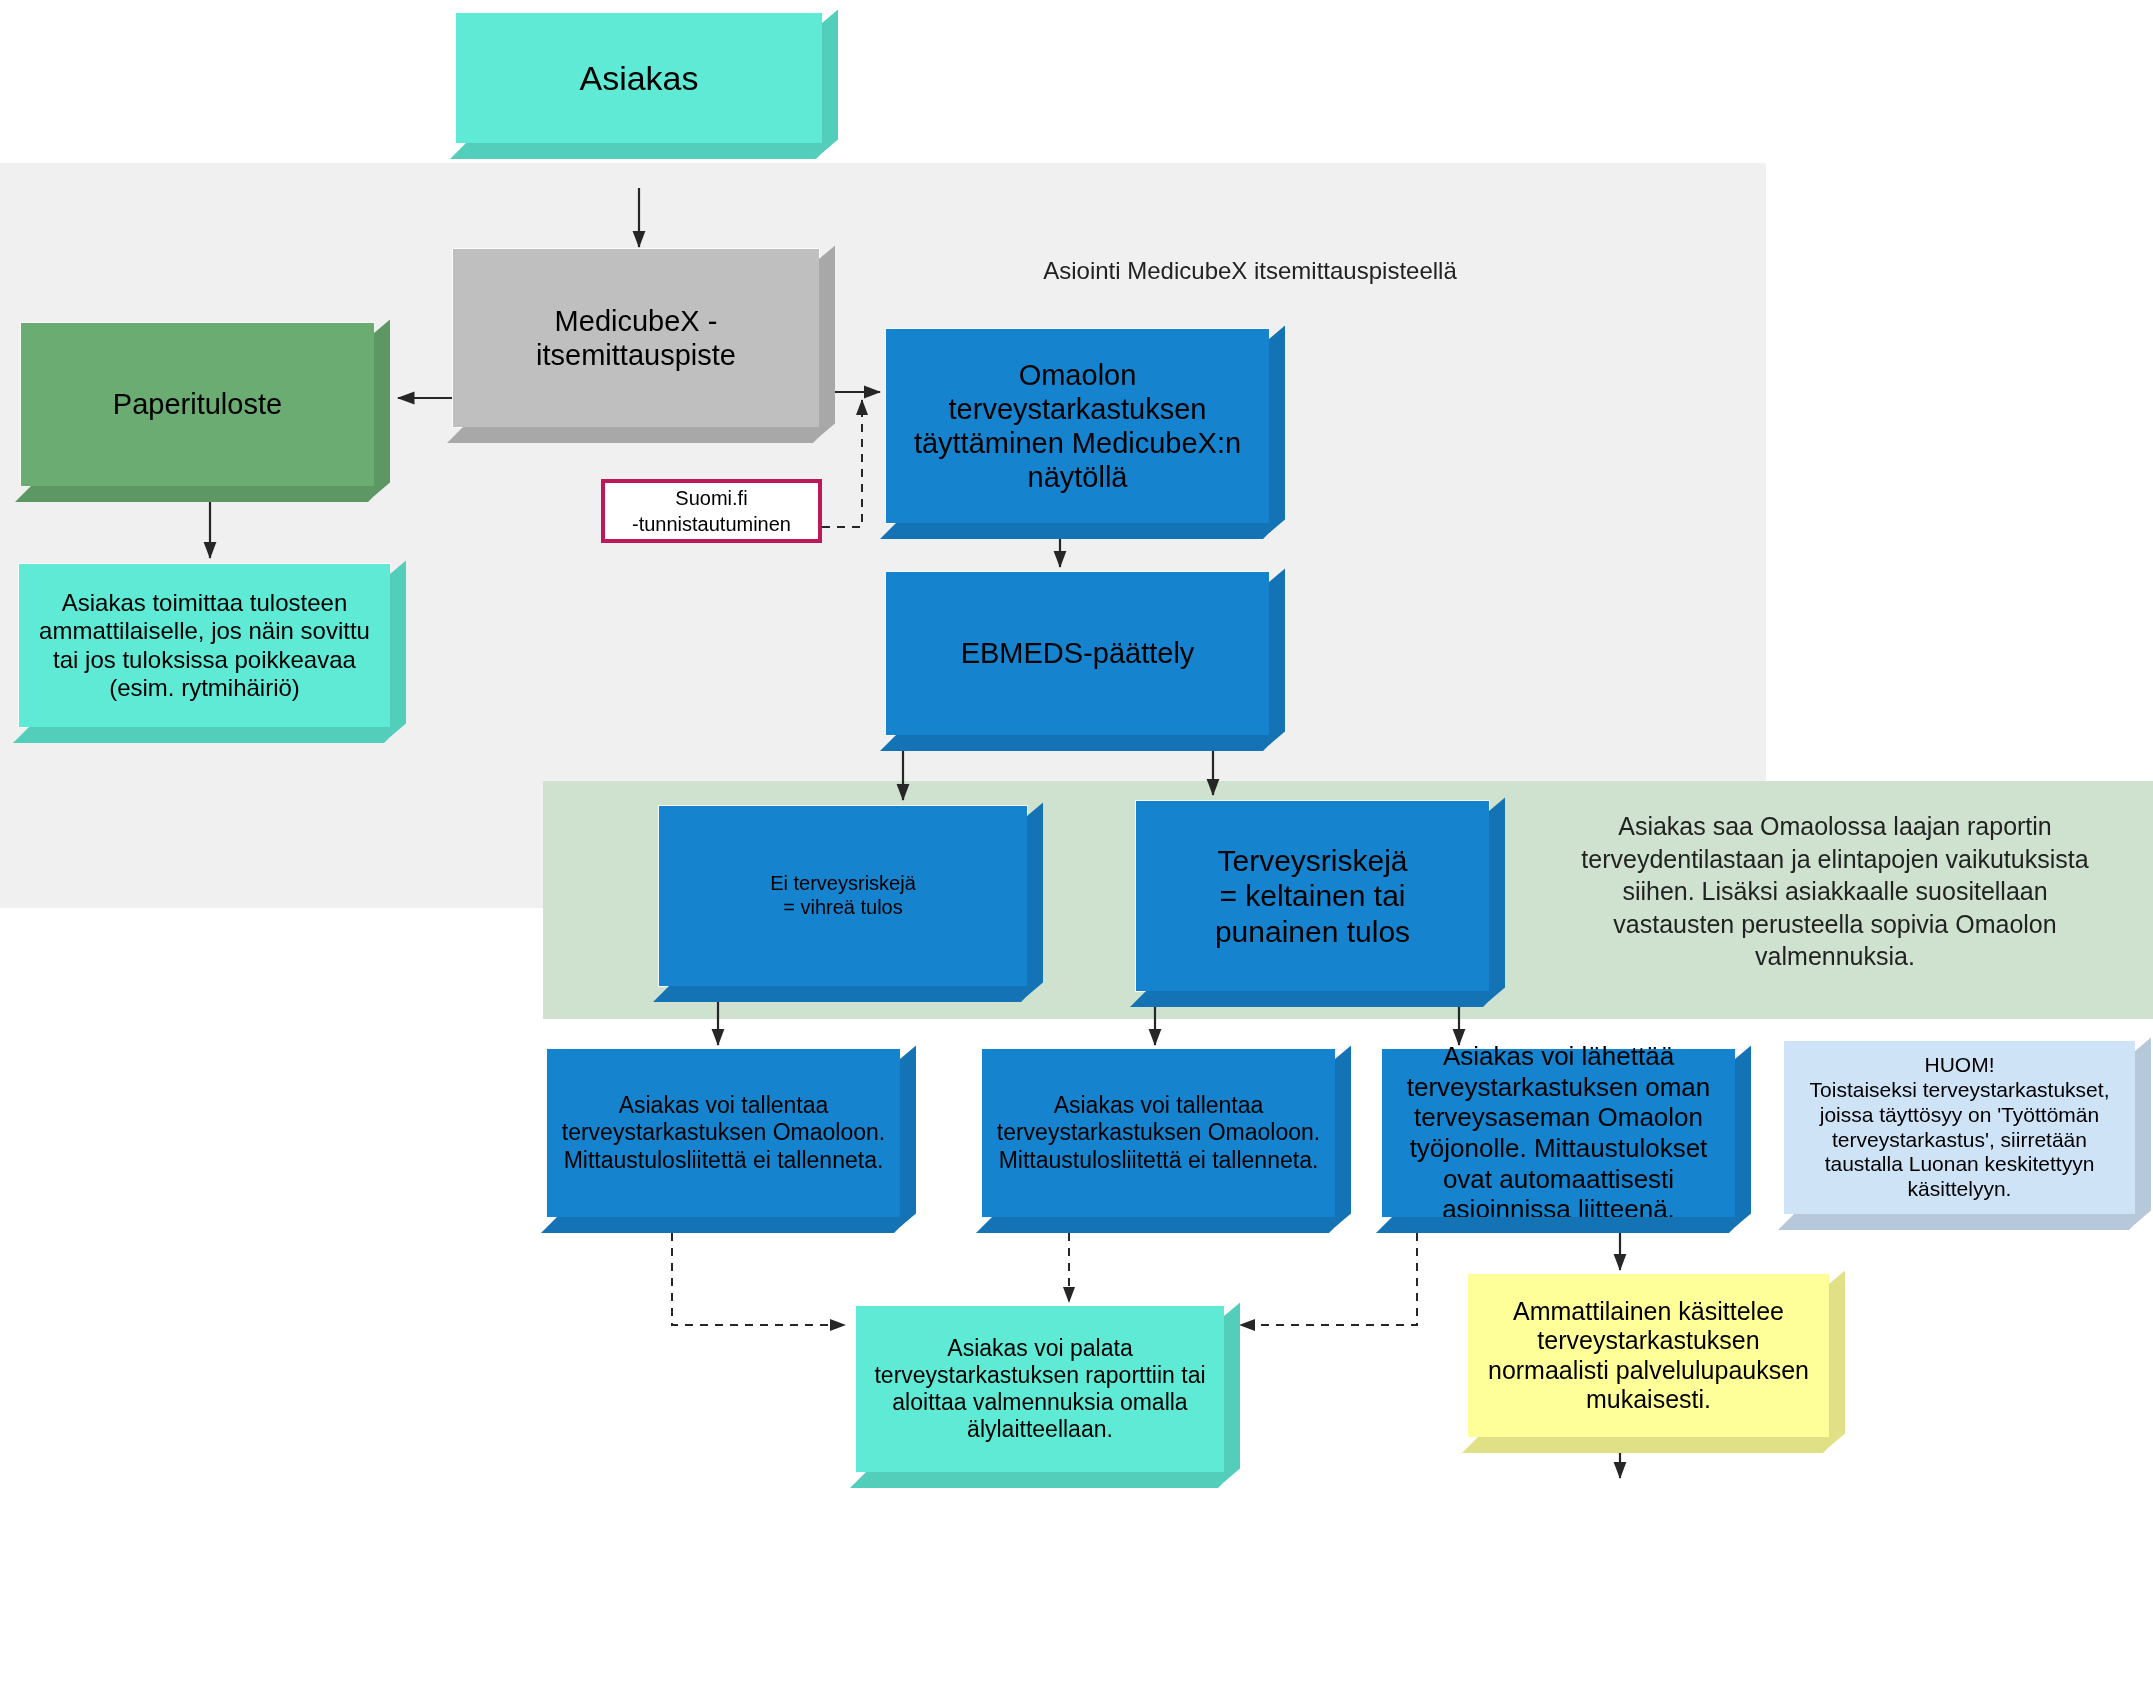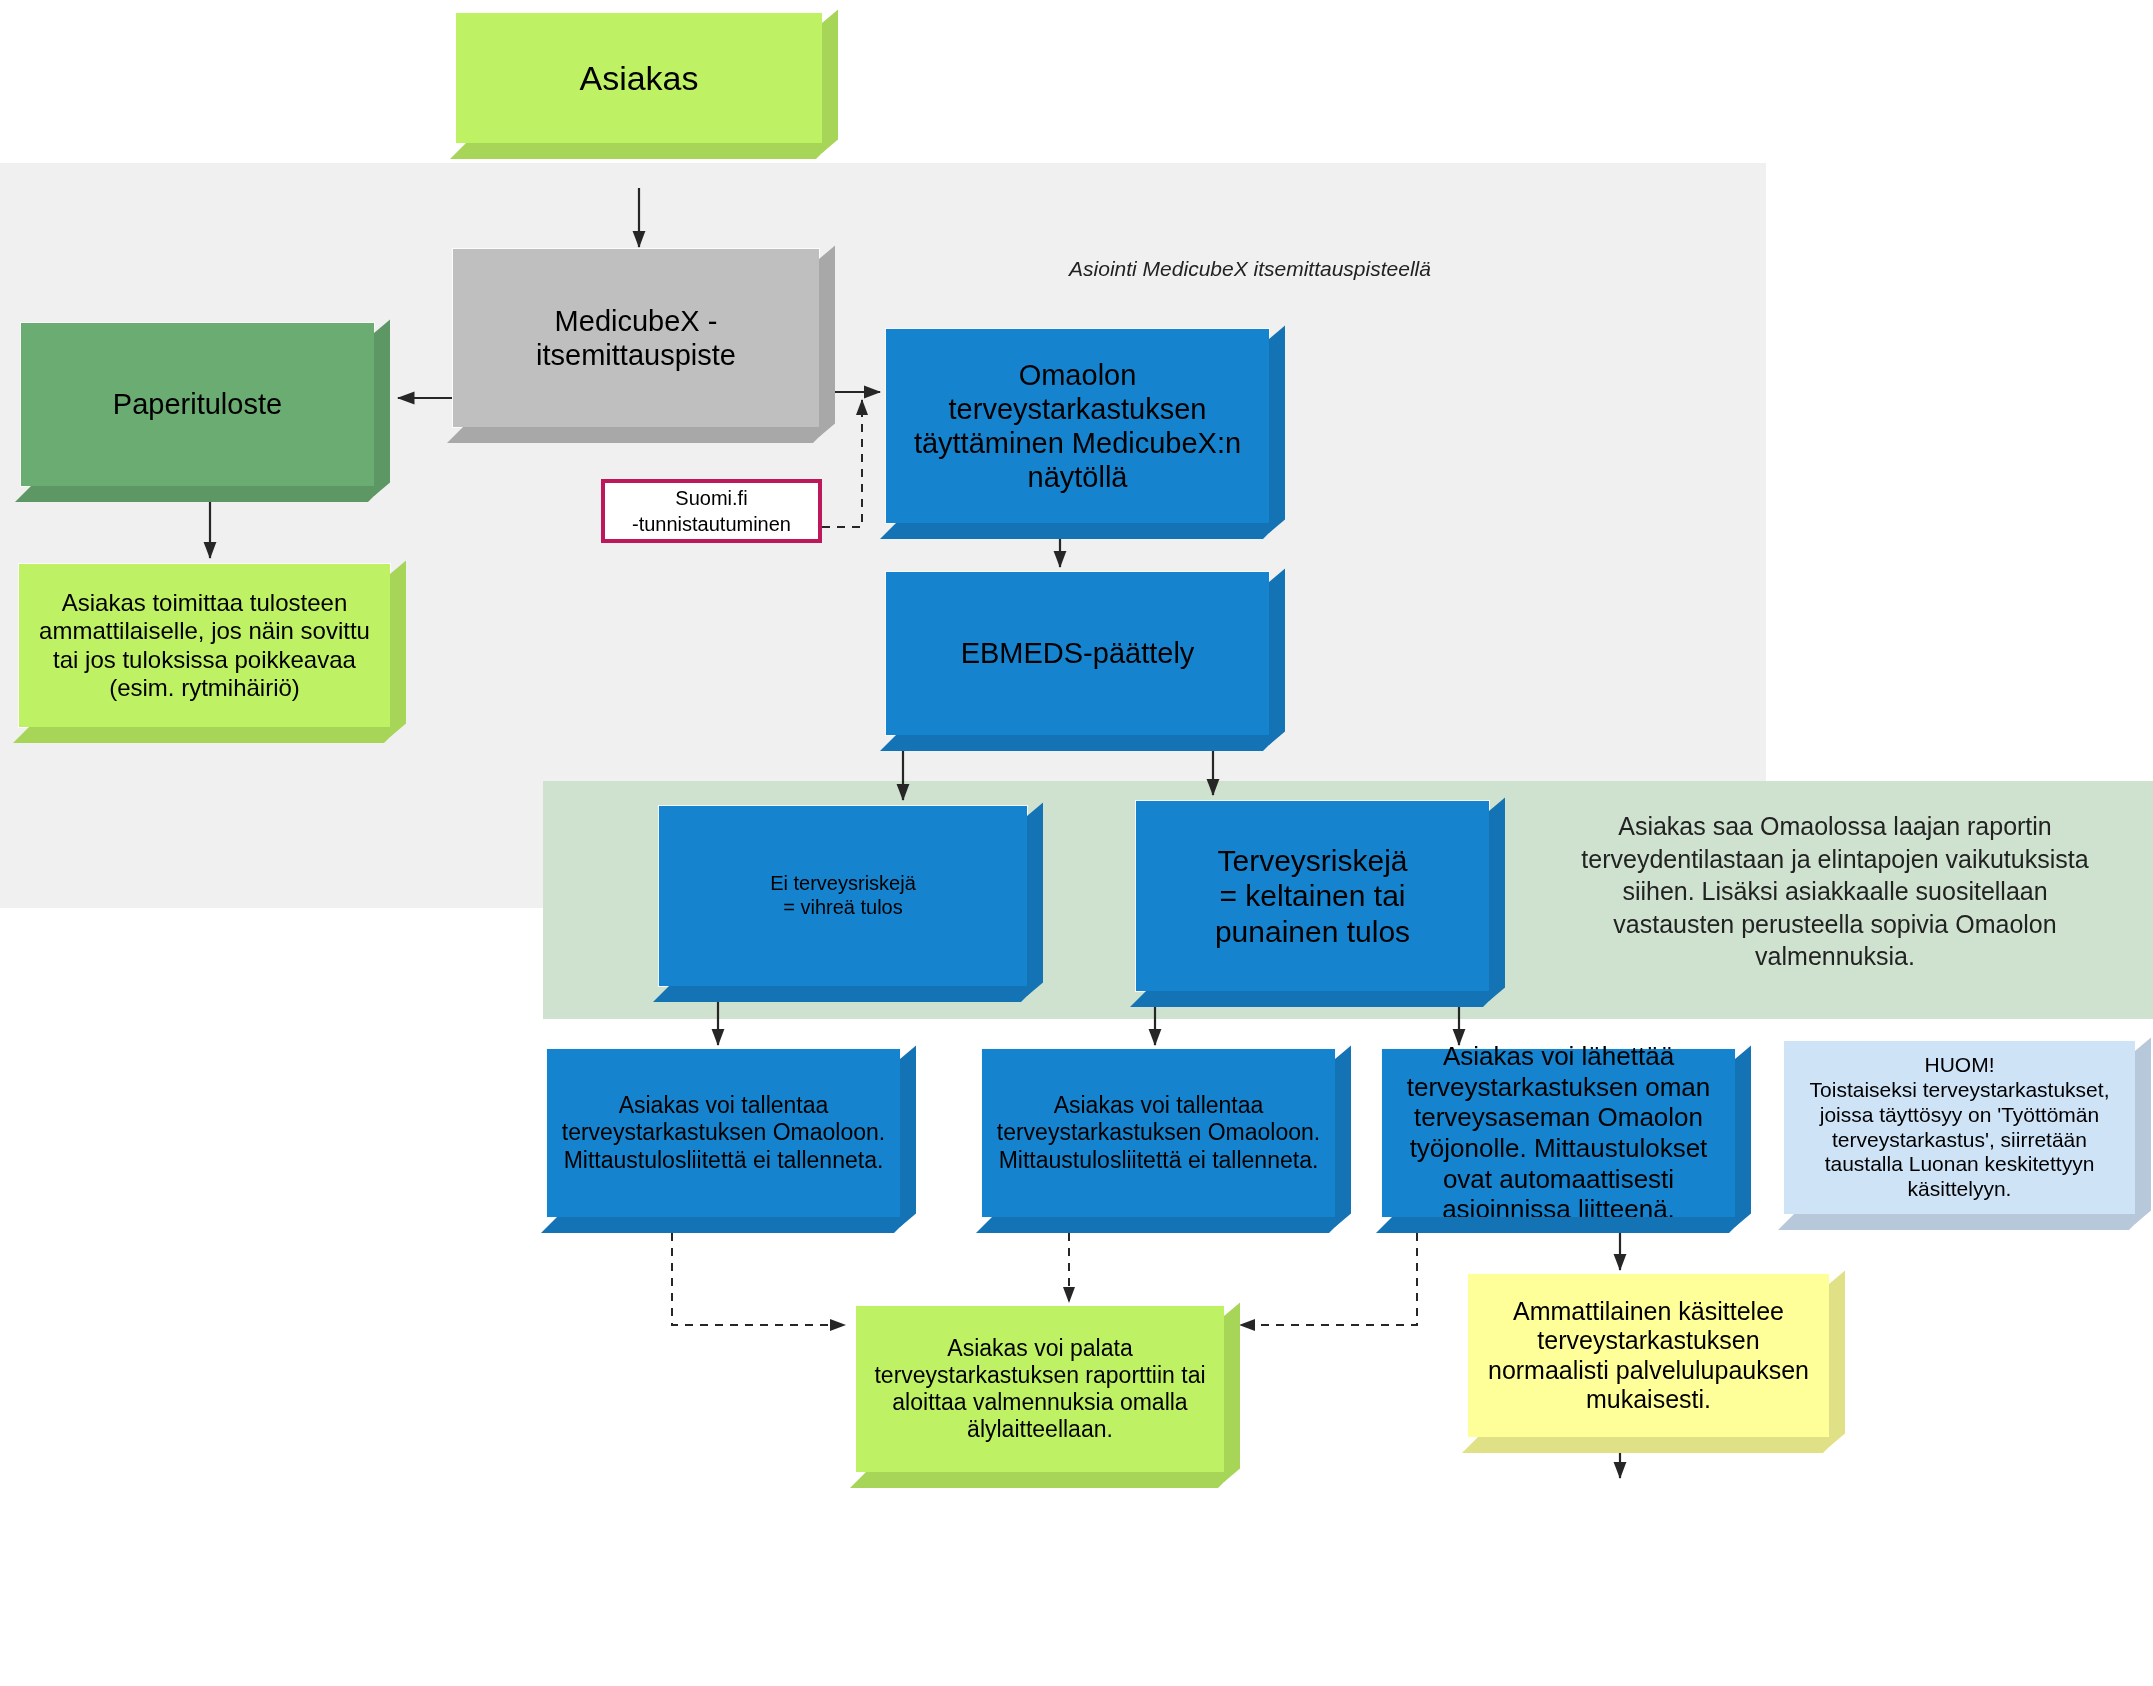--- a/index.html
+++ b/index.html
@@ -53,21 +53,21 @@
     background:inherit;
     filter:brightness(0.88);
     transform:skewX(-45deg);
     transform-origin:left top;
   }
   .box.d3{
     border:1px solid rgba(255,255,255,0.95);
     filter:drop-shadow(0 0 0 transparent);
   }
 
-  .pink{background:#bef264;}
+  .pink{background:#5eead4;}
   .green{background:#6aac72;}
   .grey{background:#bfbfbf;}
   .blue{background:#1683ce;}
   .yellow{background:#ffff99;}
   .lightblue{background:#cfe3f7;}
 
   .plain{
     position:absolute;
     box-sizing:border-box;
     background:#ffffff;
@@ -96,21 +96,21 @@
 </style>
 </head>
 <body>
 
 <div id="canvas">
 
   <div class="band band-grey" style="left:0px;top:163px;width:1766px;height:745px;"></div>
   <div class="band band-grey" style="left:0px;top:163px;width:416px;height:383px;"></div>
   <div class="band band-green" style="left:543px;top:781px;width:1610px;height:238px;"></div>
 
-  <div class="freetext" style="left:1000px;top:255px;width:500px;font-size:21px;font-style:italic;">Asiointi MedicubeX itsemittauspisteellä</div>
+  <div class="freetext" style="left:1000px;top:255px;width:500px;font-size:24px;">Asiointi MedicubeX itsemittauspisteellä</div>
 
   <svg class="arrows" viewBox="0 0 2153 1686">
     <defs>
       <marker id="ah" markerWidth="9" markerHeight="9" refX="7.5" refY="3" orient="auto">
         <path d="M0,0 L8,3 L0,6 z" fill="#262626"></path>
       </marker>
       <marker id="ahd" markerWidth="9" markerHeight="9" refX="7.5" refY="3" orient="auto">
         <path d="M0,0 L8,3 L0,6 z" fill="#262626"></path>
       </marker>
     </defs>

